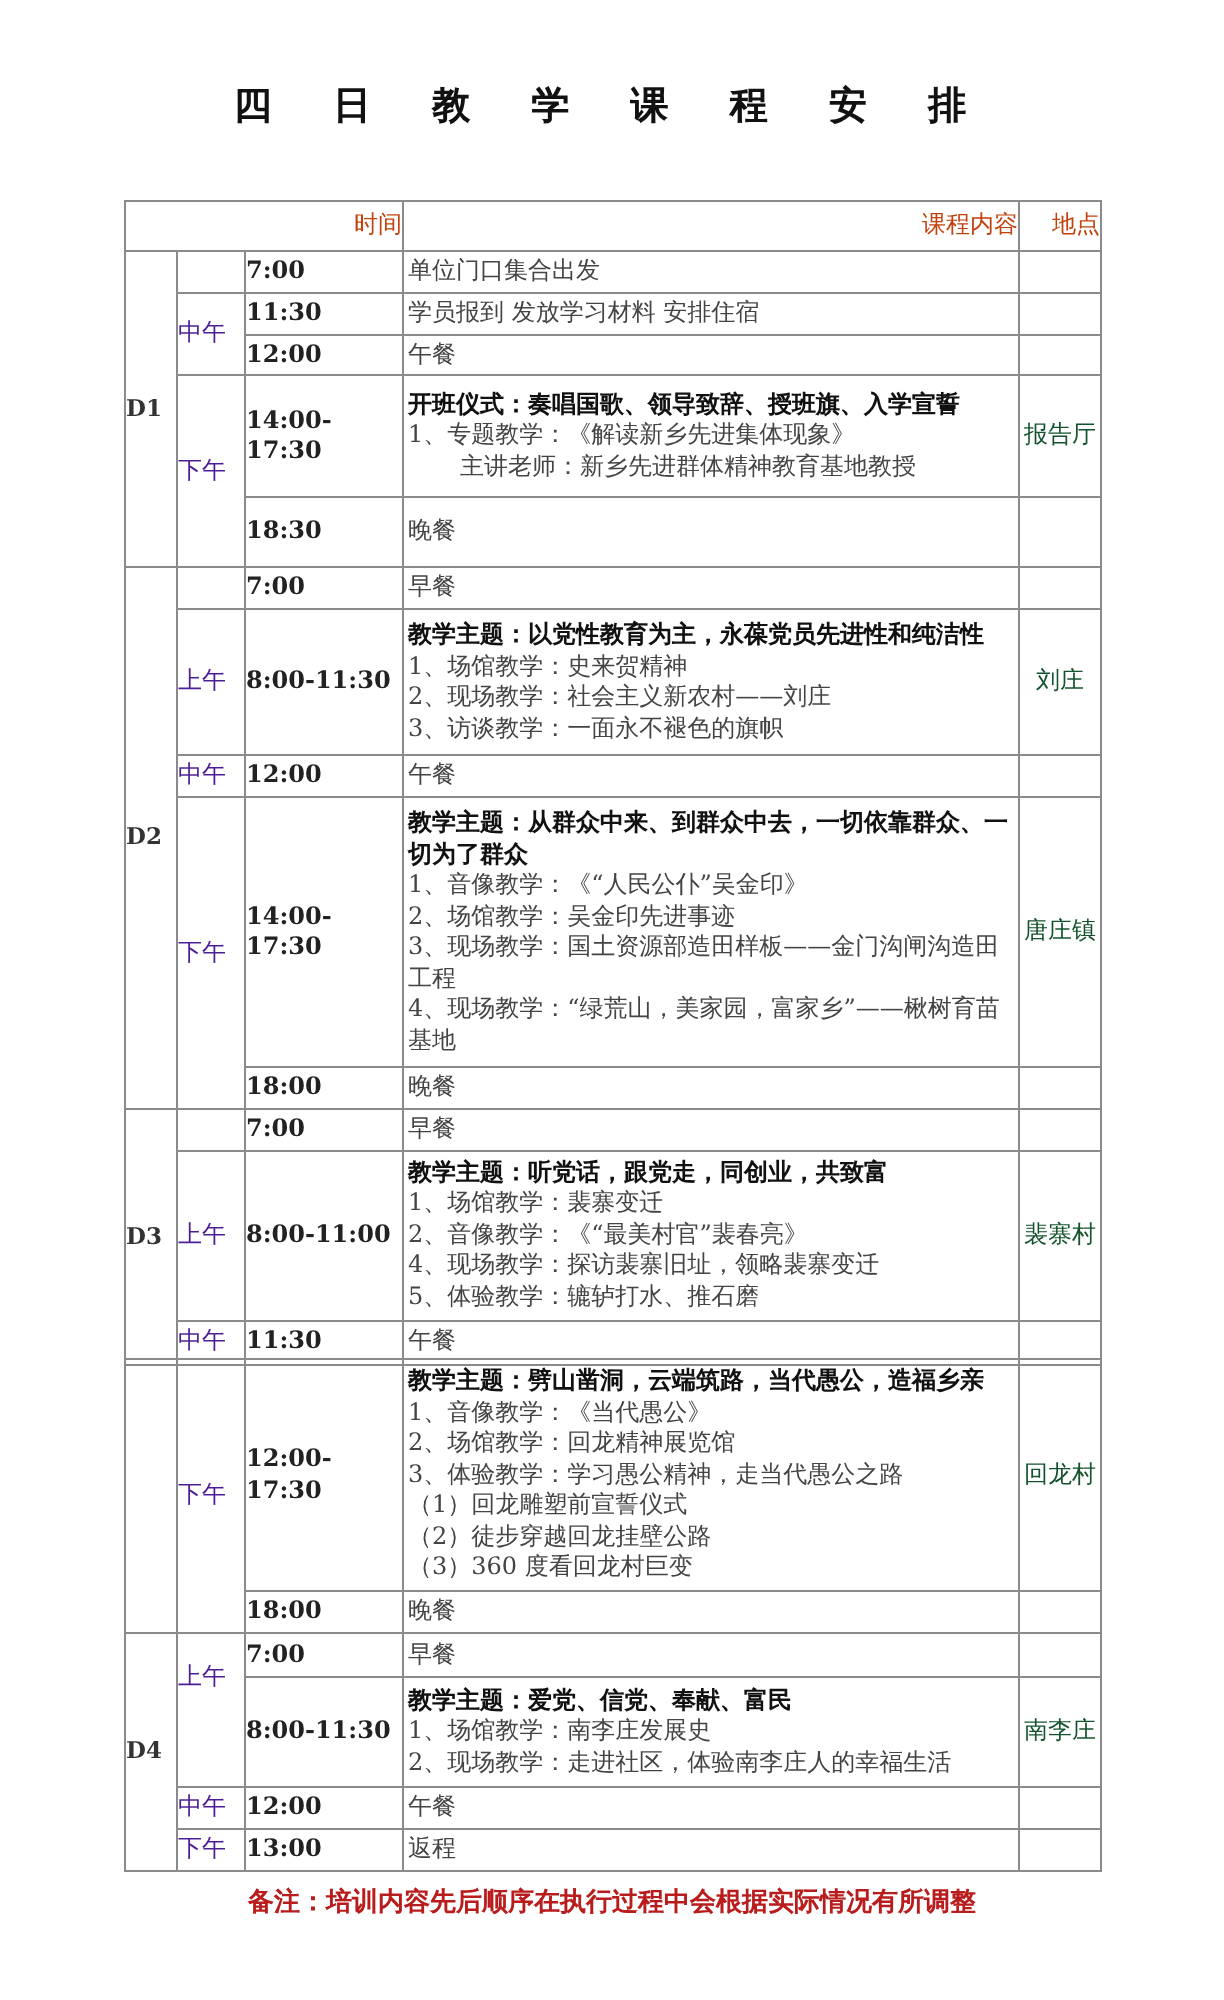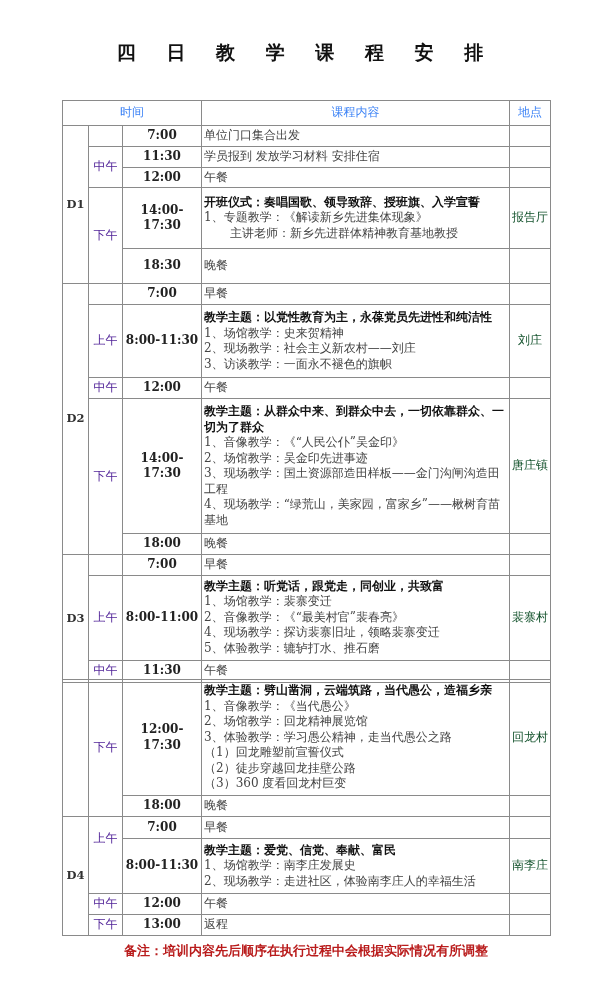--- a/index.html
+++ b/index.html
@@ -3,22 +3,22 @@
 <meta charset="utf-8">
 <style>
   html, body { margin: 0; padding: 0; background: #ffffff; }
   body { width: 612px; height: 1000px; position: relative; overflow: hidden;
          font-family: "DejaVu Serif", "Liberation Serif", serif; color: #333; }
   .title { position: absolute; top: 40px; left: 0; width: 612px; text-align: center;
            font-family: "DejaVu Sans", sans-serif; font-weight: bold; font-size: 19px;
            letter-spacing: 12px; color: #111; }
   table { position: absolute; border-collapse: collapse; table-layout: fixed; left: 62px; width: 488px; }
   td, th { border: 1px solid #8a8a8a; padding: 0; font-size: 12px; line-height: 15.5px; vertical-align: middle; }
-  th { font-weight: normal; color: #3b82f6; height: 24px; text-align: center; }
-  td.c { text-align: center; }
+  th { font-weight: normal; color: #c2410c; height: 24px; text-align: right; }
+  td.c { text-align: left; }
   td.day { font-weight: bold; color: #333; font-size: 11.5px; }
   td.period { color: #4c1d95; }
   td.time { font-weight: bold; color: #222; font-size: 12px; }
   td.content { padding: 2px 2px 2px 2px; color: #444; margin-left: 29px; }
   td.loc { text-align: center; color: #14532d; }
   .heading { font-weight: bold; color: #111; display: block; }
   .line { display: block; }
   .indent { padding-left: 26px; }
   .note { position: absolute; top: 942px; left: 0; width: 612px; text-align: center;
           font-weight: bold; font-size: 13px; color: #b91c1c; }

